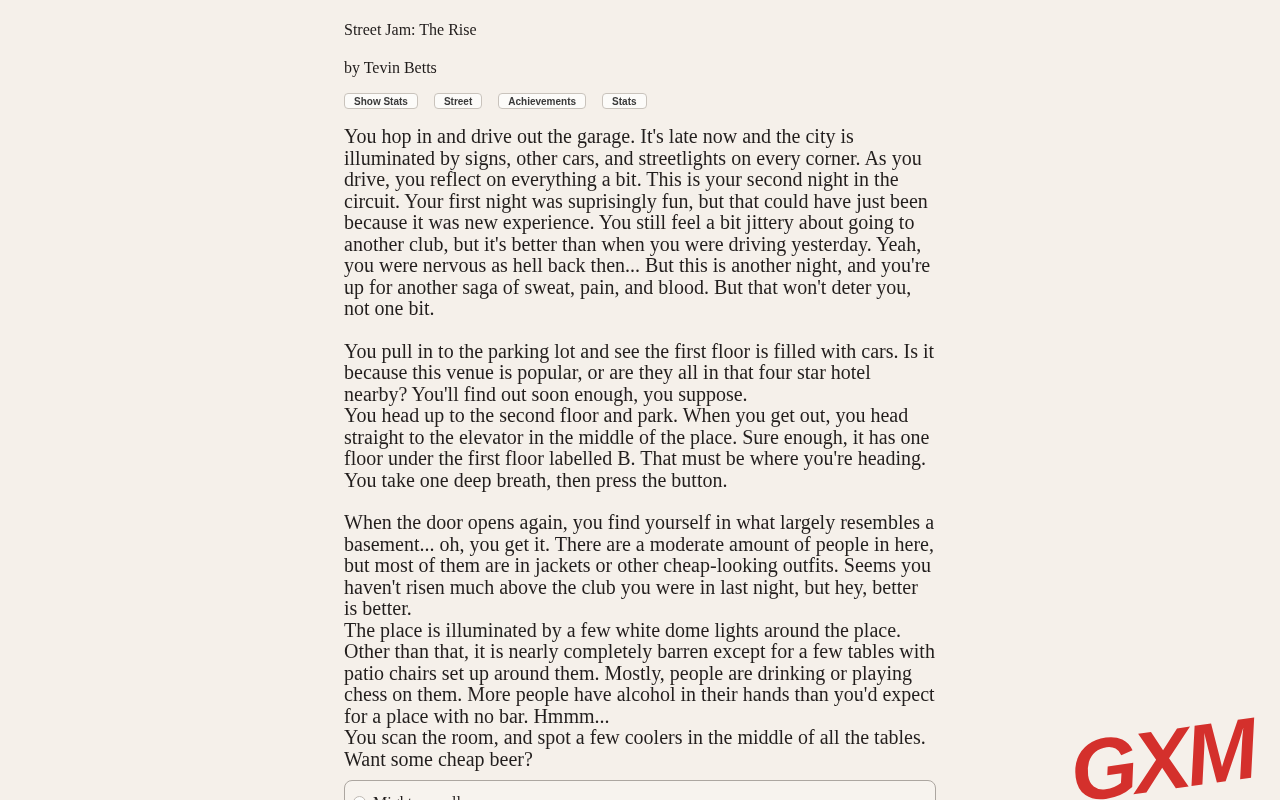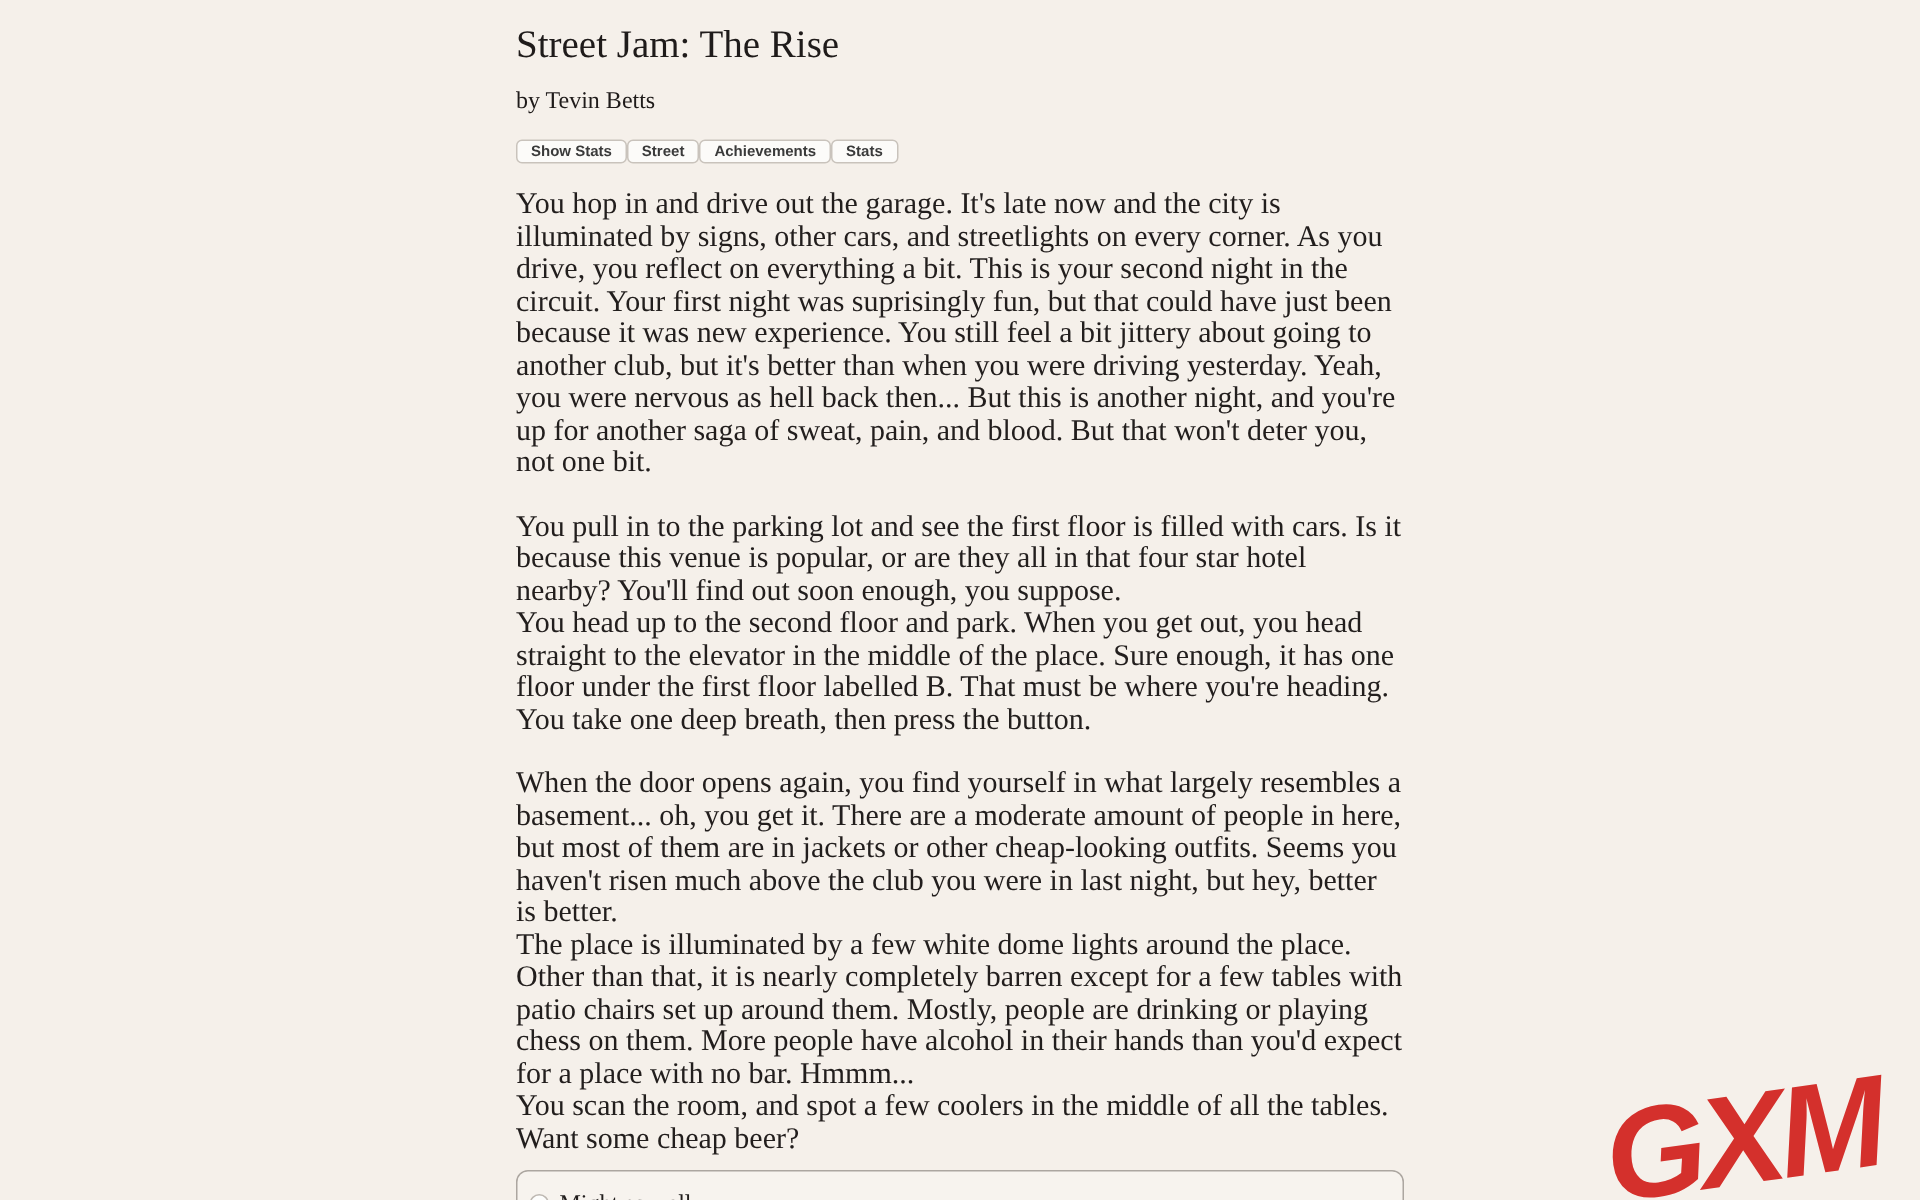--- a/index.html
+++ b/index.html
@@ -16,35 +16,35 @@
     font-family: "Liberation Serif", serif;
     color: #221e1d;
   }
   .content {
     width: 592px;
     margin: 0 auto;
     padding-top: 17px;
   }
   .game-title {
     margin: 0;
-    font-size: 26px;
+    font-size: 16px;
     line-height: 26px;
     font-weight: 400;
     color: #1f1b1a;
   }
   .game-author {
     margin: 15px 0 0;
     font-size: 16px;
     line-height: 19px;
     color: #1f1b1a;
   }
   .toolbar {
     margin-top: 16px;
     display: flex;
-    gap: 0;
+    gap: 16px;
     align-items: flex-end;
   }
   .toolbar button {
     font-family: "Liberation Sans", sans-serif;
     font-size: 10px;
     font-weight: 600;
     color: #3a3a3a;
     background: #fcfbf9;
     border: 1px solid #c9c3bc;
     border-radius: 4px;

